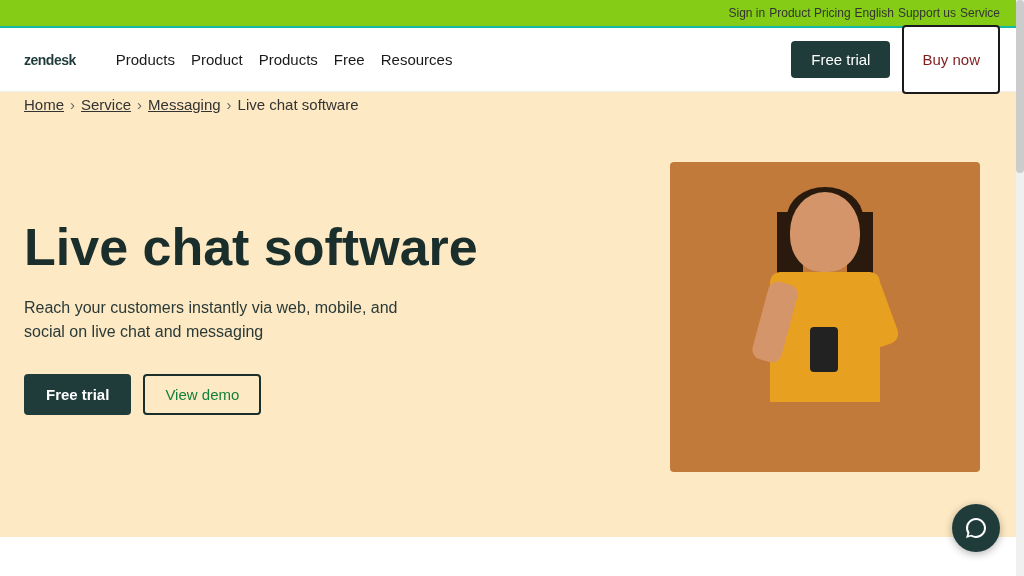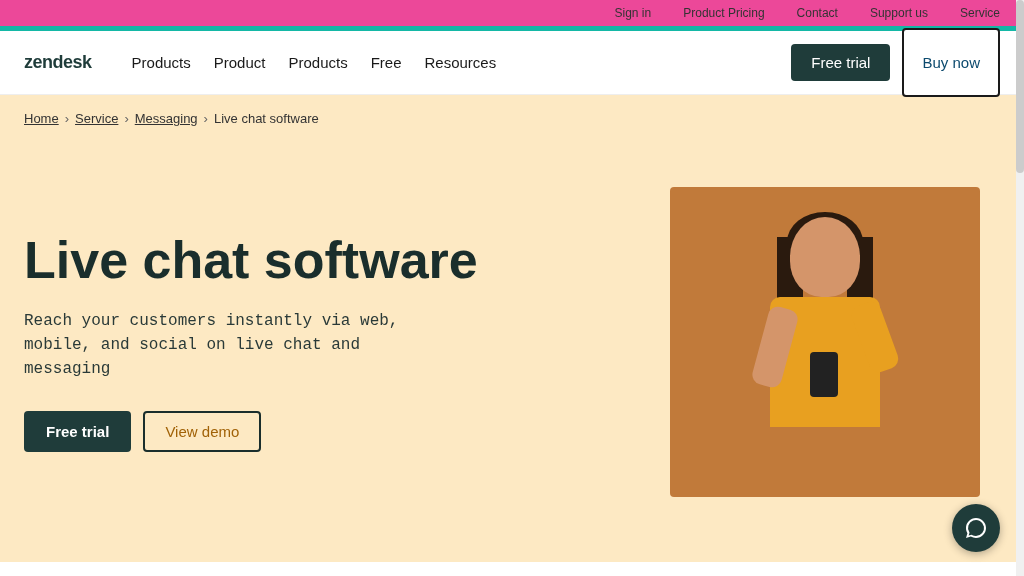--- a/index.html
+++ b/index.html
@@ -3,53 +3,53 @@
   <meta charset="utf-8">
   <style>
     * { margin: 0; padding: 0; box-sizing: border-box; }
     body { font-family: -apple-system, BlinkMacSystemFont, 'Segoe UI', sans-serif; width: 1024px; overflow-x: hidden; }
 
     
     .utility-bar {
       display: flex;
       justify-content: flex-end;
       align-items: center;
-      gap: 32px;
+      gap: 4px;
       padding: 6px 24px;
-      background: #ec4899;
+      background: #84cc16;
       font-size: 12px;
       color: #333;
-      border-bottom: 5px solid #14b8a6;
+      border-bottom: 2px solid #14b8a6;
     }
     .utility-bar a {
       text-decoration: none;
       color: #333;
       cursor: pointer;
     }
 
     
     .navbar {
       display: flex;
       align-items: center;
       padding: 0 24px;
       height: 64px;
       background: #fff;
       border-bottom: 1px solid #eee;
     }
     .logo {
-      font-size: 18px;
+      font-size: 14px;
       font-weight: 700;
       color: #1f3c3a;
       letter-spacing: -0.5px;
       margin-right: 40px;
     }
     .nav-links {
       display: flex;
       align-items: center;
-      gap: 23px;
+      gap: 16px;
       flex: 1;
     }
     .nav-links a {
       text-decoration: none;
       color: #1a1a1a;
       font-size: 15px;
       font-weight: 400;
       cursor: pointer;
     }
     .nav-actions {
@@ -62,37 +62,37 @@
       color: #fff;
       border: none;
       padding: 10px 20px;
       border-radius: 4px;
       font-size: 15px;
       font-weight: 500;
       cursor: pointer;
     }
     .btn-buy-now {
       background: #fff;
-      color: #0c4a6e;
+      color: #7f1d1d;
       border: 2px solid #1a1a1a;
       padding: 24px 18px;
       border-radius: 4px;
       font-size: 15px;
       font-weight: 500;
       cursor: pointer;
     }
 
     
     .breadcrumb {
       display: flex;
       align-items: center;
       gap: 6px;
-      padding: 16px 24px;
+      padding: 4px 24px;
       background: #fde9c3;
-      font-size: 13px;
+      font-size: 15px;
       color: #333;
     }
     .breadcrumb a {
       text-decoration: underline;
       color: #333;
       cursor: pointer;
     }
     .breadcrumb .separator {
       color: #666;
     }
@@ -120,39 +120,38 @@
       color: #1a2e2c;
       line-height: 1.1;
       margin-bottom: 20px;
     }
     .hero-subtitle {
       font-size: 16px;
       color: #2a3a38;
       line-height: 1.5;
       margin-bottom: 30px;
       max-width: 380px;
-      font-family: Liberation Mono, monospace;
     }
     .hero-buttons {
       display: flex;
       gap: 12px;
     }
     .btn-hero-free {
       background: #1f3c3a;
       color: #fff;
       border: none;
       padding: 12px 22px;
       border-radius: 4px;
       font-size: 15px;
       font-weight: 600;
       cursor: pointer;
     }
     .btn-hero-demo {
       background: transparent;
-      color: #a16207;
+      color: #15803d;
       border: 2px solid #1a2e2c;
       padding: 10px 20px;
       border-radius: 4px;
       font-size: 15px;
       font-weight: 500;
       cursor: pointer;
     }
 
     
     .hero-image {
@@ -302,21 +301,21 @@
       background: #ccc;
       border-radius: 4px;
     }
   </style>
 </head>
 <body>
 
 <div class="utility-bar">
   <a>Sign in</a>
   <a>Product Pricing</a>
-  <a>Contact</a>
+  <a>English</a>
   <a>Support us</a>
   <a>Service</a>
 </div>
 
 <nav class="navbar">
   <div class="logo">zendesk</div>
   <div class="nav-links">
     <a>Products</a>
     <a>Product</a>
     <a>Products</a>

